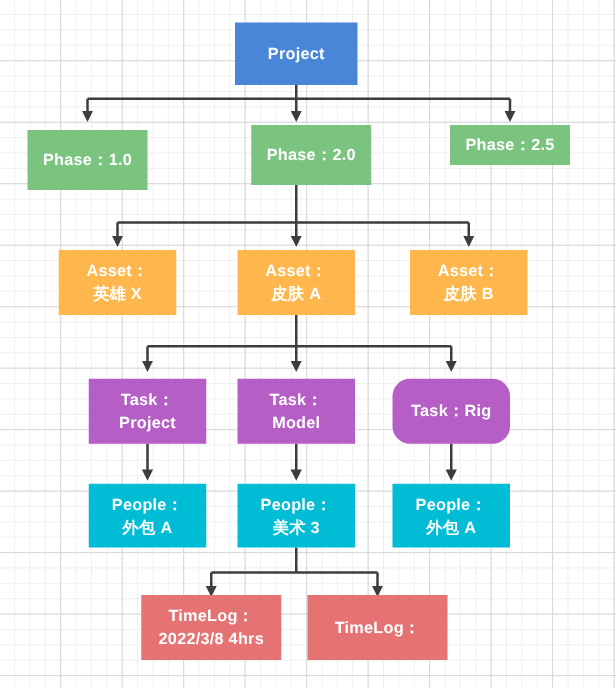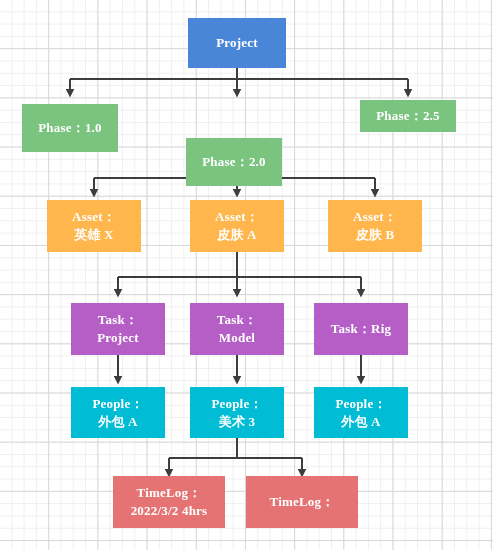--- a/index.html
+++ b/index.html
@@ -50,21 +50,20 @@
     display: flex;
     flex-direction: column;
     align-items: center;
     justify-content: center;
     color: #ffffff;
     font-size: 13px;
     font-weight: bold;
     line-height: 1.35;
     letter-spacing: 0.2px;
     white-space: nowrap;
-    font-family: Liberation Serif, serif;
   }
   .node .line {
     display: block;
   }
 </style>
 </head>
 <body>
 
 <div id="diagram-canvas">
 
@@ -116,21 +115,21 @@
     </g>
   </svg>
 
   <div class="node" style="left:188px; top:18px; width:98px; height:50px; background:#4a86d8;">
     <span class="line">Project</span>
   </div>
 
   <div class="node" style="left:22px; top:104px; width:96px; height:48px; background:#7ac47f;">
     <span class="line">Phase：1.0</span>
   </div>
-  <div class="node" style="left:186px; top:100px; width:96px; height:48px; background:#7ac47f;margin-top:38px;">
+  <div class="node" style="left:201px; top:100px; width:96px; height:48px; background:#7ac47f;">
     <span class="line">Phase：2.0</span>
   </div>
   <div class="node" style="left:360px; top:100px; width:96px; height:32px; background:#7ac47f;">
     <span class="line">Phase：2.5</span>
   </div>
 
   <div class="node" style="left:47px; top:200px; width:94px; height:52px; background:#ffb74d;">
     <span class="line">Asset：</span>
     <span class="line">英雄 X</span>
   </div>
@@ -144,38 +143,38 @@
   </div>
 
   <div class="node" style="left:71px; top:303px; width:94px; height:52px; background:#b45ec6;">
     <span class="line">Task：</span>
     <span class="line">Project</span>
   </div>
   <div class="node" style="left:190px; top:303px; width:94px; height:52px; background:#b45ec6;">
     <span class="line">Task：</span>
     <span class="line">Model</span>
   </div>
-  <div class="node" style="left:314px; top:303px; width:94px; height:52px; background:#b45ec6;">
+  <div class="node" style="left:314px; top:303px; width:94px; height:52px; background:#b45ec6;border-radius:14px;">
     <span class="line">Task：Rig</span>
   </div>
 
   <div class="node" style="left:71px; top:387px; width:94px; height:51px; background:#00bcd4;">
     <span class="line">People：</span>
     <span class="line">外包 A</span>
   </div>
   <div class="node" style="left:190px; top:387px; width:94px; height:51px; background:#00bcd4;">
     <span class="line">People：</span>
     <span class="line">美术 3</span>
   </div>
   <div class="node" style="left:314px; top:387px; width:94px; height:51px; background:#00bcd4;">
     <span class="line">People：</span>
     <span class="line">外包 A</span>
   </div>
 
   <div class="node" style="left:113px; top:476px; width:112px; height:52px; background:#e57373;">
     <span class="line">TimeLog：</span>
-    <span class="line">2022/3/2 4hrs</span>
+    <span class="line">2022/3/8 4hrs</span>
   </div>
   <div class="node" style="left:246px; top:476px; width:112px; height:52px; background:#e57373;">
     <span class="line">TimeLog：</span>
   </div>
 
 </div>
 
 </body></html>

